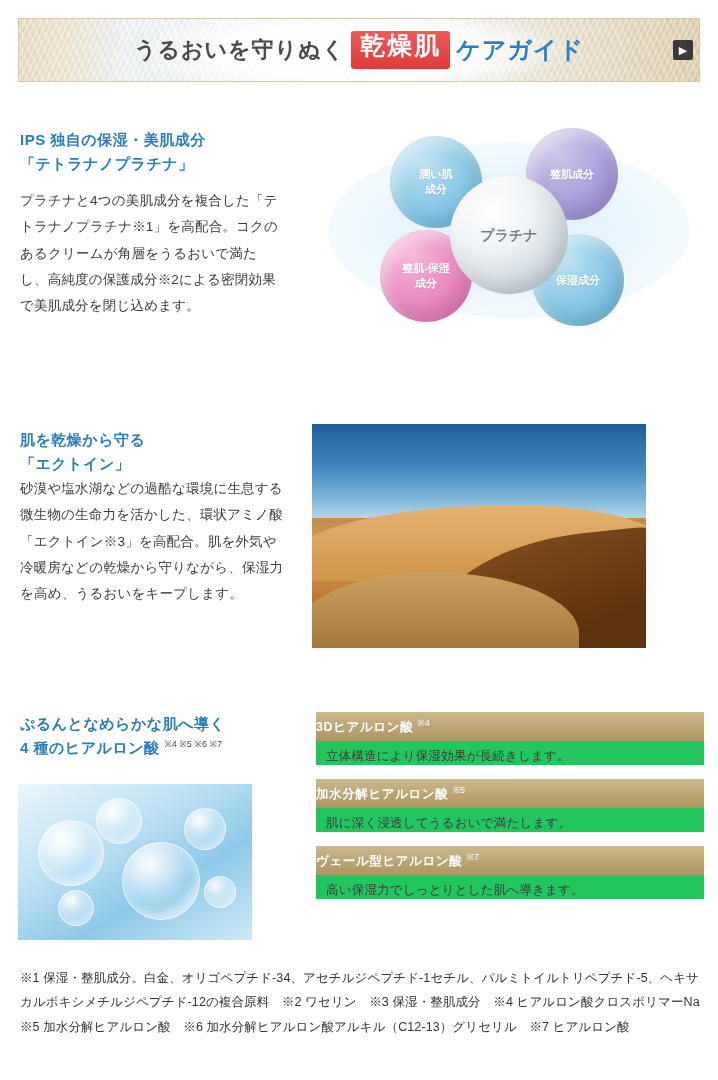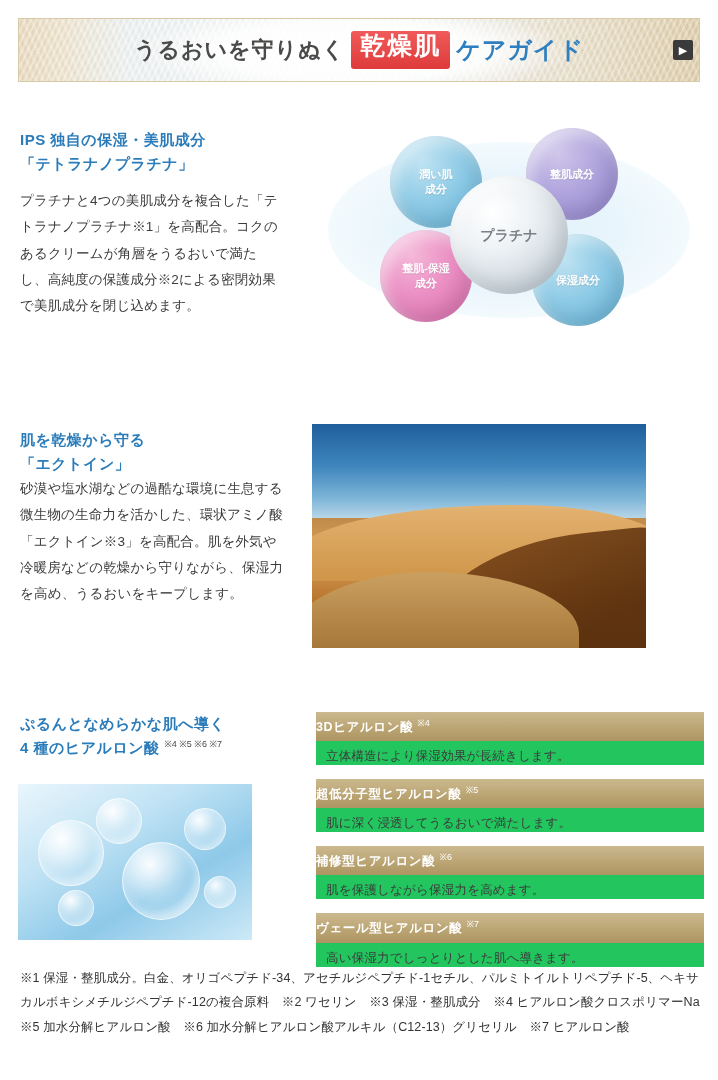--- a/index.html
+++ b/index.html
@@ -373,31 +373,24 @@
 <div class="ha-list">
   <div class="ha-item">
     <div class="ha-bar">
       <span>3Dヒアルロン酸</span>
       <span class="sup">※4</span>
     </div>
     <div class="ha-desc">立体構造により保湿効果が長続きします。</div>
   </div>
   <div class="ha-item">
     <div class="ha-bar">
-      <span>超低分子型ヒアルロン酸</span>
+      <span>加水分解ヒアルロン酸</span>
       <span class="sup">※5</span>
     </div>
     <div class="ha-desc">肌に深く浸透してうるおいで満たします。</div>
-  </div>
-  <div class="ha-item">
-    <div class="ha-bar">
-      <span>補修型ヒアルロン酸</span>
-      <span class="sup">※6</span>
-    </div>
-    <div class="ha-desc">肌を保護しながら保湿力を高めます。</div>
   </div>
   <div class="ha-item">
     <div class="ha-bar">
       <span>ヴェール型ヒアルロン酸</span>
       <span class="sup">※7</span>
     </div>
     <div class="ha-desc">高い保湿力でしっとりとした肌へ導きます。</div>
   </div>
 </div>
 

